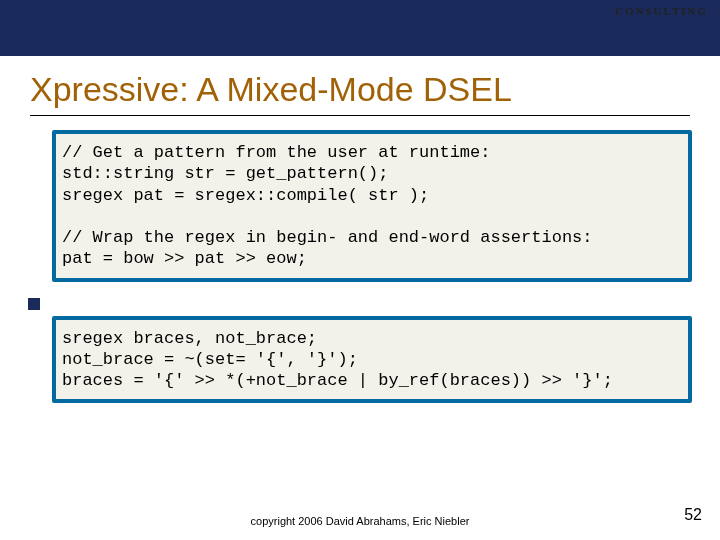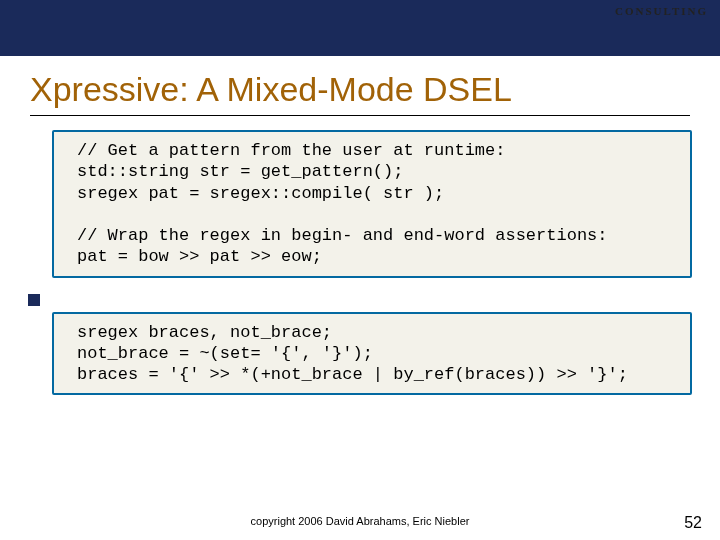--- a/index.html
+++ b/index.html
@@ -70,42 +70,42 @@
     background: #1a2a5a;
     margin-right: 10px;
     flex: 0 0 auto;
   }
   .bullet-text {
     font-size: 25px;
     color: #000;
   }
   .code {
     background: #f3f2ea;
-    border: 2px solid #0369a1;
+    border: 4px solid #0369a1;
     border-radius: 2px;
     margin: 4px 0 16px 24px;
-    padding: 8px 23px;
+    padding: 8px 6px;
     font-family: "Courier New", Courier, monospace;
     font-size: 17px;
     line-height: 1.25;
     color: #000;
     white-space: pre;
   }
   .footer {
     position: absolute;
     bottom: 13px;
     left: 0;
     width: 100%;
     text-align: center;
     font-size: 11px;
     color: #000;
   }
   .page-num {
     position: absolute;
-    bottom: 8px;
+    bottom: 16px;
     right: 18px;
     font-size: 16px;
     color: #000;
   }
 </style>
 </head>
 <body>
 
 <div class="top-band">
   <div class="logo">

